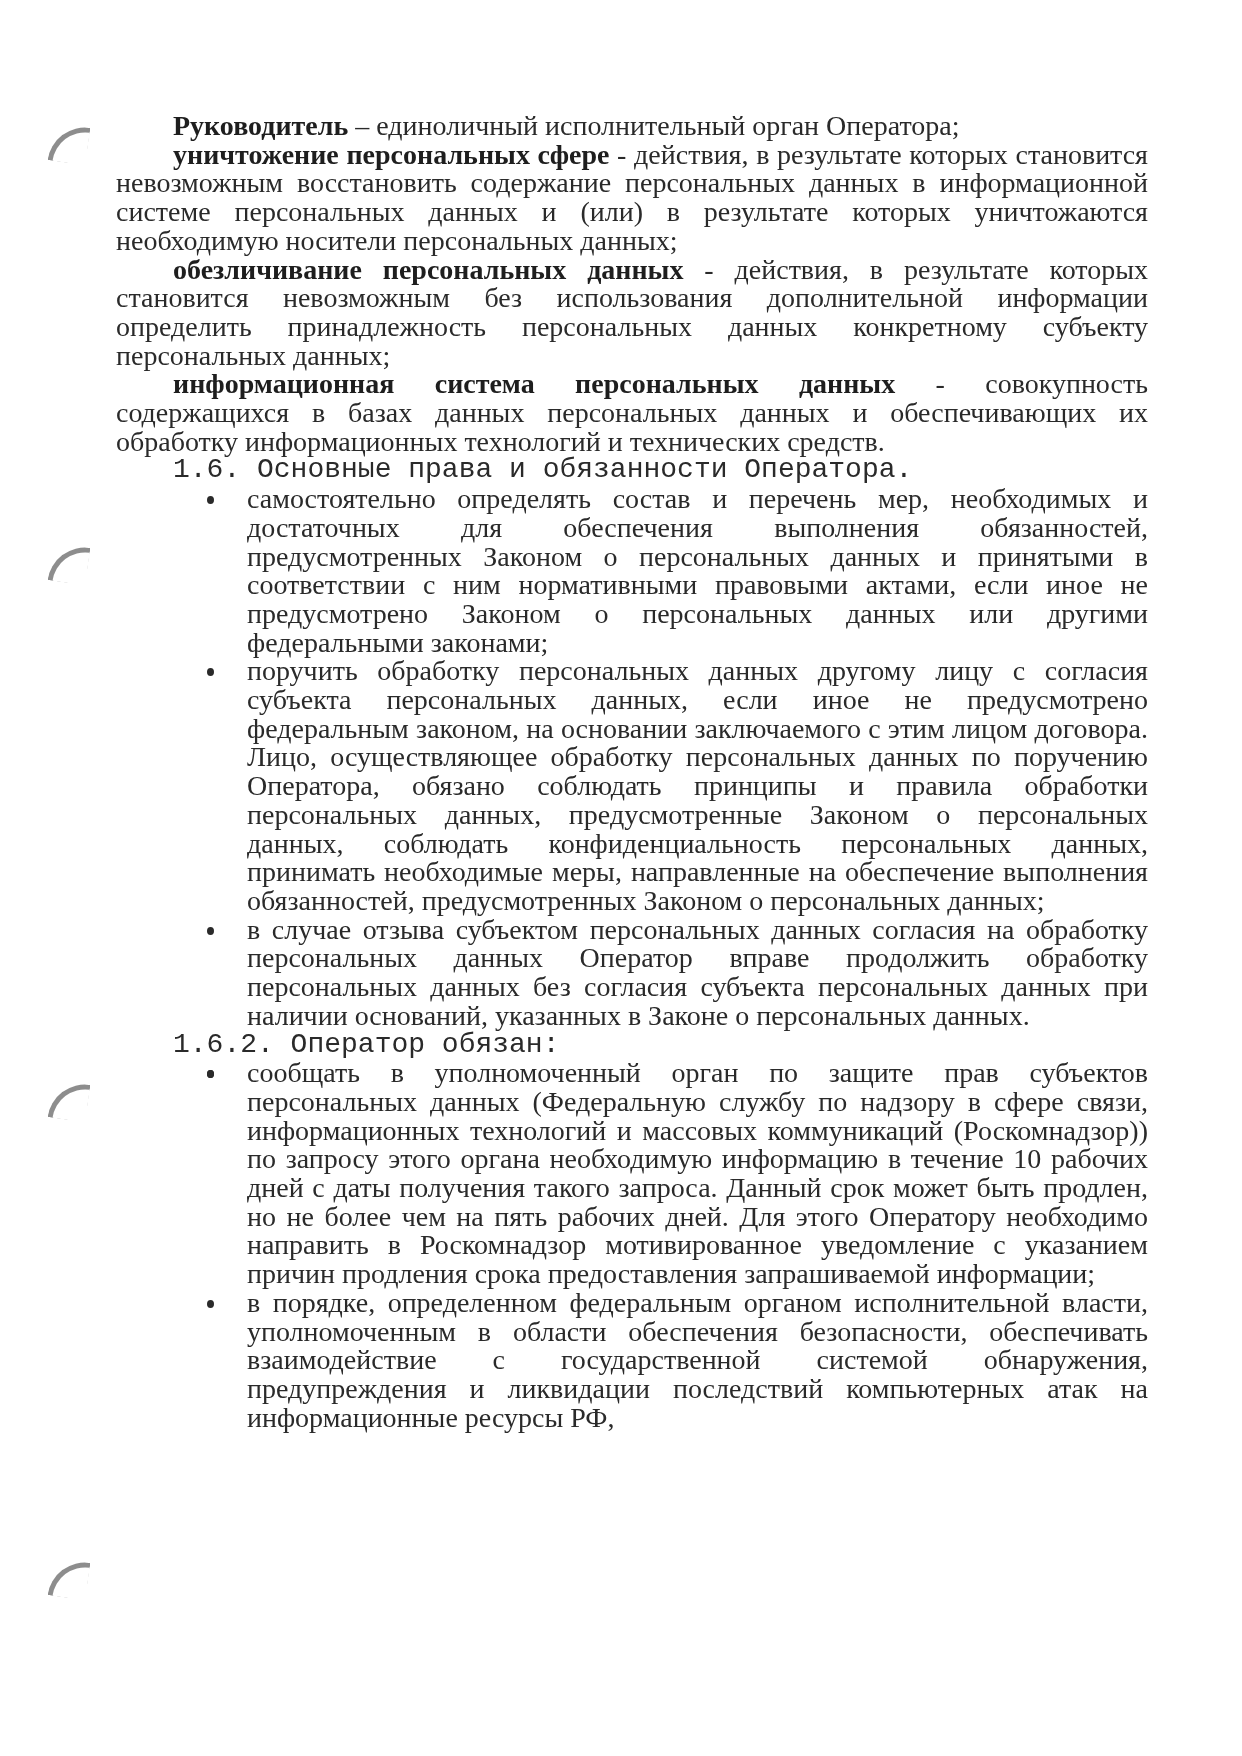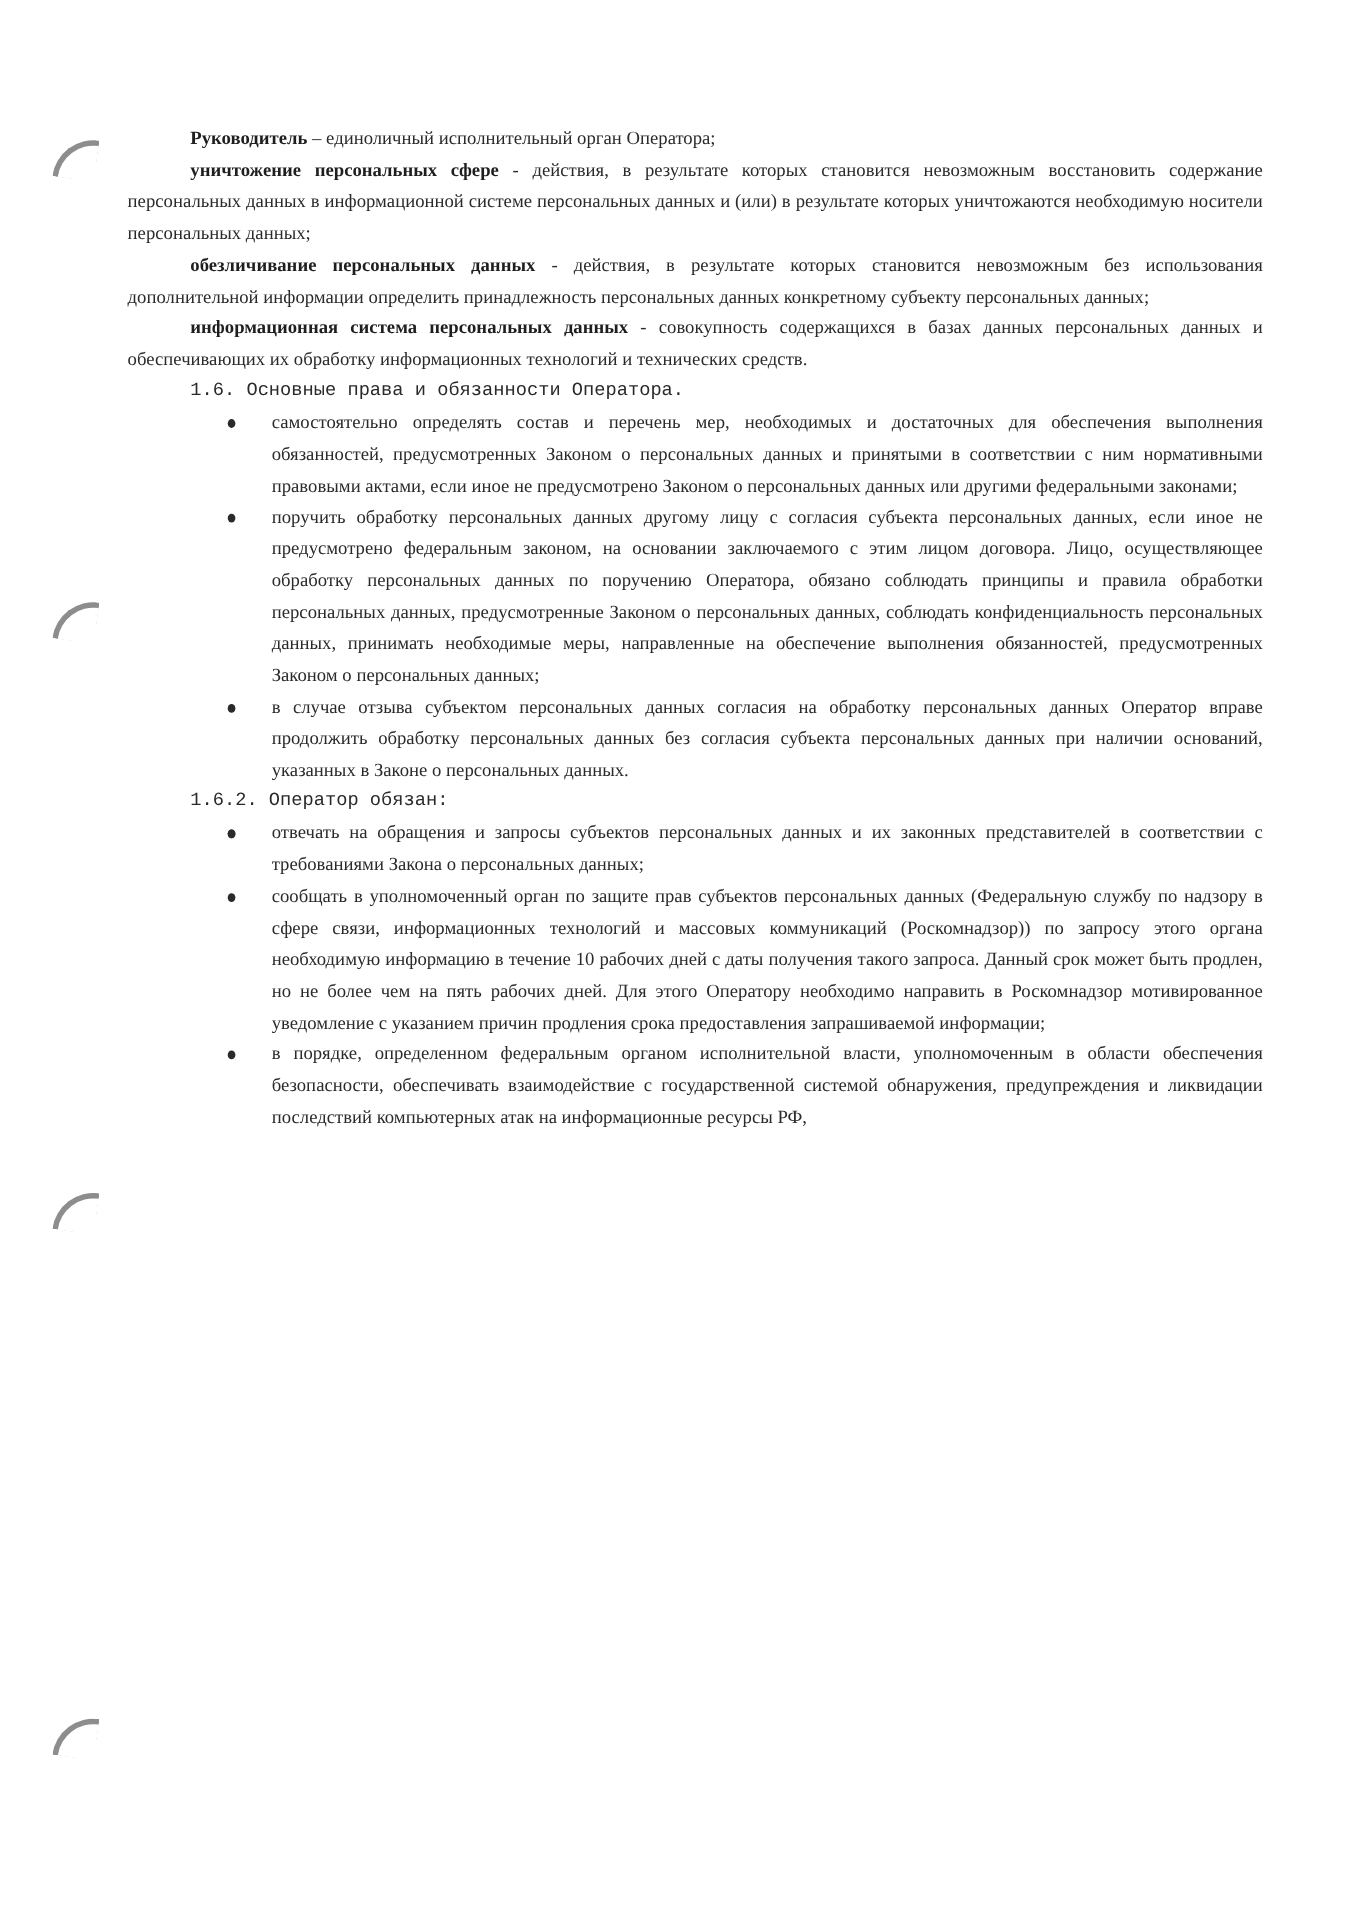--- a/index.html
+++ b/index.html
@@ -10,21 +10,21 @@
   }
   .hole {
     position: absolute; width: 38px; height: 38px;
     border-top: 5px solid #7a7a7a; border-left: 5px solid #7a7a7a;
     border-radius: 38px 0 0 0; box-sizing: border-box;
     transform: rotate(8deg); opacity: 0.85;
   }
   .content {
     position: absolute; left: 116px; top: 112px; width: 1032px;
     font-family: "Liberation Serif", "DejaVu Serif", serif;
-    font-size: 17px; line-height: 28.7px; color: #2a2a2a;
+    font-size: 28px; line-height: 28.7px; color: #2a2a2a;
   }
   .p { text-align: justify; margin: 0; }
   .p.indent { text-indent: 57px; }
   .p.num { padding-left: 57px; font-family: Liberation Mono, monospace; }
   .term { font-weight: bold; color: #1e1e1e; }
   ul { list-style: none; margin: 0; padding: 0; }
   li { position: relative; padding-left: 131px; text-align: justify; margin: 0; }
   li .bullet {
     position: absolute; left: 91px; top: 11px; width: 7px; height: 8px;
     border-radius: 50%; background: #2a2a2a;
@@ -48,18 +48,17 @@
     <p class="p num">1.6. Основные права и обязанности Оператора.</p>
     <ul>
       <li><span class="bullet"></span><span>самостоятельно определять состав и перечень мер, необходимых и достаточных для обеспечения выполнения обязанностей, предусмотренных Законом о персональных данных и принятыми в соответствии с ним нормативными правовыми актами, если иное не предусмотрено Законом о персональных данных или другими федеральными законами;</span></li>
       <li><span class="bullet"></span><span>поручить обработку персональных данных другому лицу с согласия субъекта персональных данных, если иное не предусмотрено федеральным законом, на основании заключаемого с этим лицом договора. Лицо, осуществляющее обработку персональных данных по поручению Оператора, обязано соблюдать принципы и правила обработки персональных данных, предусмотренные Законом о персональных данных, соблюдать конфиденциальность персональных данных, принимать необходимые меры, направленные на обеспечение выполнения обязанностей, предусмотренных Законом о персональных данных;</span></li>
       <li><span class="bullet"></span><span>в случае отзыва субъектом персональных данных согласия на обработку персональных данных Оператор вправе продолжить обработку персональных данных без согласия субъекта персональных данных при наличии оснований, указанных в Законе о персональных данных.</span></li>
     </ul>
 
     <p class="p num">1.6.2. Оператор обязан:</p>
     <ul>
       <li><span class="bullet"></span></li>
-      <li><span class="bullet"></span><span>отвечать на обращения и запросы субъектов персональных данных и их законных представителей в соответствии с требованиями Закона о персональных данных;</span></li>
       <li><span class="bullet"></span><span>сообщать в уполномоченный орган по защите прав субъектов персональных данных (Федеральную службу по надзору в сфере связи, информационных технологий и массовых коммуникаций (Роскомнадзор)) по запросу этого органа необходимую информацию в течение 10 рабочих дней с даты получения такого запроса. Данный срок может быть продлен, но не более чем на пять рабочих дней. Для этого Оператору необходимо направить в Роскомнадзор мотивированное уведомление с указанием причин продления срока предоставления запрашиваемой информации;</span></li>
       <li><span class="bullet"></span><span>в порядке, определенном федеральным органом исполнительной власти, уполномоченным в области обеспечения безопасности, обеспечивать взаимодействие с государственной системой обнаружения, предупреждения и ликвидации последствий компьютерных атак на информационные ресурсы РФ,</span></li>
     </ul>
   </div>
 </div>
 
 </body></html>

